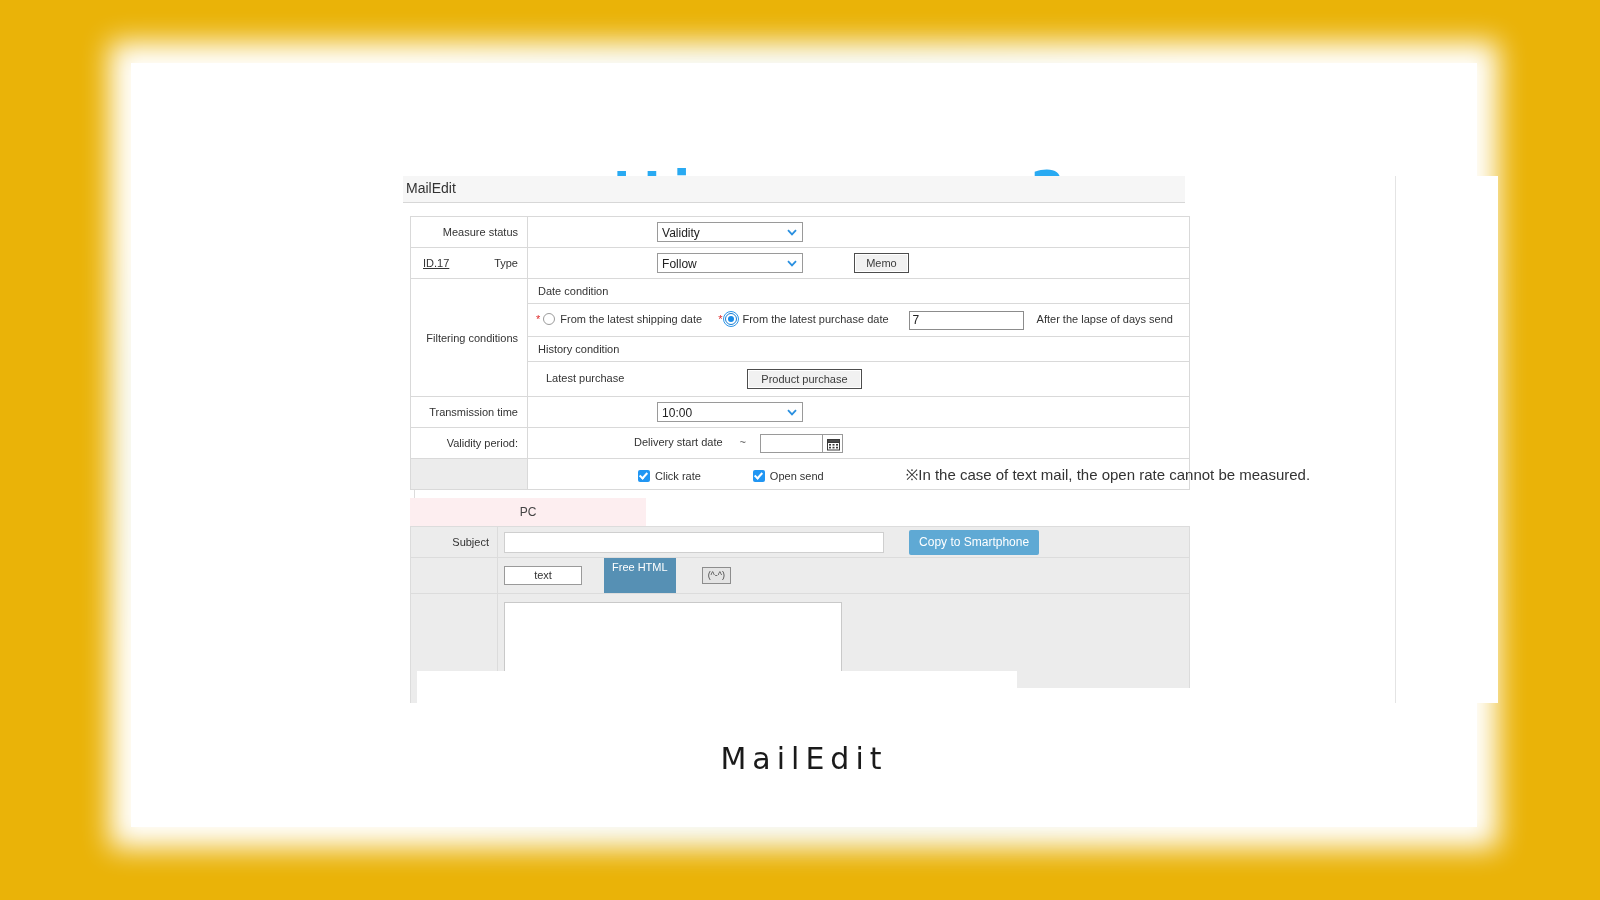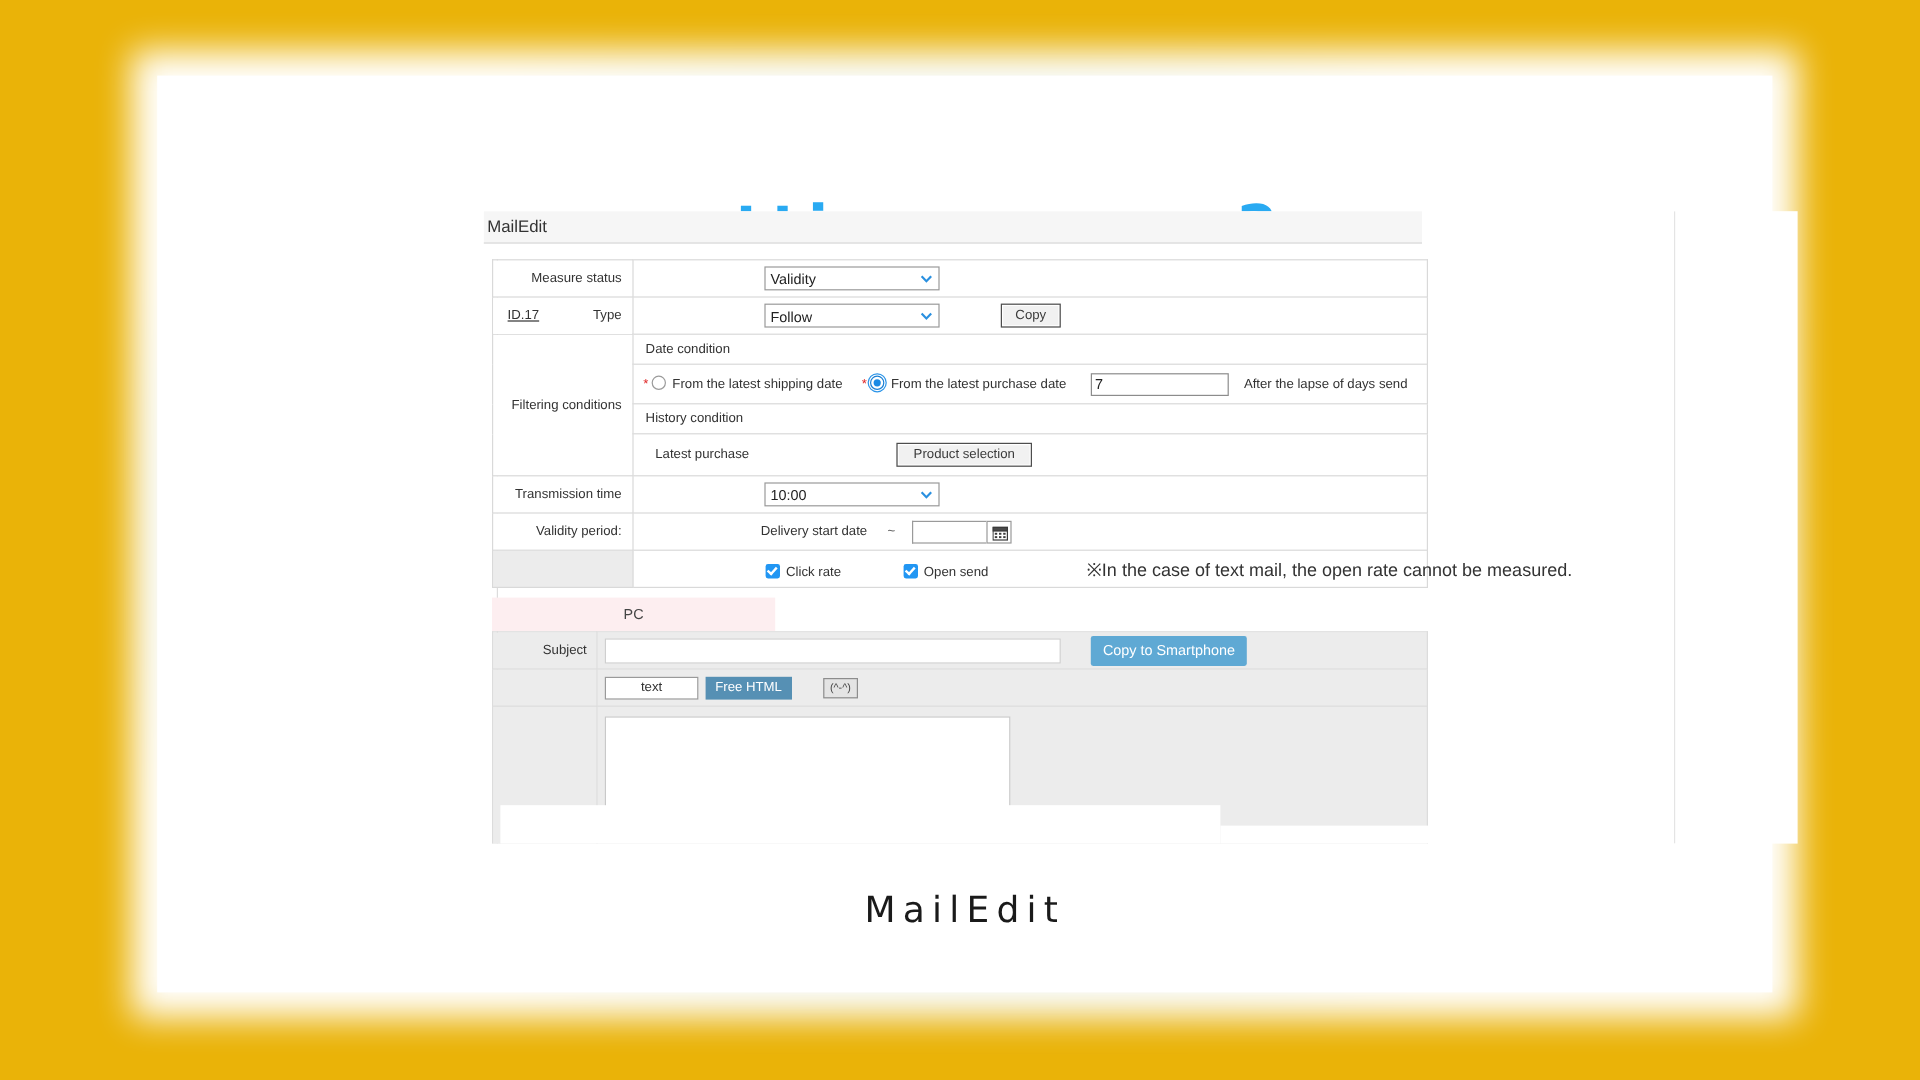--- a/index.html
+++ b/index.html
@@ -156,20 +156,21 @@
   
   .sel {
     display: inline-block;
     position: relative;
     width: 146px;
     height: 20px;
     border: 1px solid #9a9a9a;
     background: #ffffff;
     vertical-align: middle;
     box-sizing: border-box;
+    margin-left: 20px;
   }
   .sel .lbl {
     position: absolute;
     left: 4px;
     top: 3px;
     font-size: 12px;
     color: #222222;
     font-family: "Liberation Sans", sans-serif;
   }
   .sel .arrow {
@@ -414,22 +415,22 @@
     padding: 2px 0 3px;
     border: 1px solid #9a9a9a;
     background: #ffffff;
     color: #333333;
     font-size: 11px;
     text-align: center;
     vertical-align: middle;
   }
   .btn-freehtml {
     display: inline-block;
-    margin-left: 6px;
-    padding: 3px 8px 4px;
+    margin-left: 22px;
+    padding: 3px 8px 20px;
     background: #5690b4;
     color: #ffffff;
     font-size: 11px;
     vertical-align: middle;
   }
   .btn-emoji {
     display: inline-block;
     margin-left: 26px;
     padding: 2px 5px 3px;
     border: 1px solid #8d8d8d;
@@ -521,21 +522,21 @@
             <td class="cell">
               <span class="pad-left-96"></span>
               <span class="sel">
                 <span class="lbl">Follow</span>
                 <span class="arrow">
                   <svg width="10" height="7" viewBox="0 0 10 7">
                         <path d="M1 1.2 L5 5.4 L9 1.2" stroke="#2a90e0" stroke-width="1.8" fill="none"></path>
                       </svg>
                 </span>
               </span>
-              <span class="btn-memo">Copy</span>
+              <span class="btn-memo">Memo</span>
             </td>
           </tr>
 
           <tr>
             <td class="th" rowspan="4">Filtering conditions</td>
             <td class="fc-sub">Date condition</td>
           </tr>
 
           <tr>
             <td class="fc-row">
@@ -543,21 +544,21 @@
             </td>
           </tr>
 
           <tr>
             <td class="fc-sub">History condition</td>
           </tr>
 
           <tr>
             <td class="hist-row">
               <span>Latest purchase</span>
-              <span class="btn-product">Product selection</span>
+              <span class="btn-product">Product purchase</span>
             </td>
           </tr>
 
           <tr>
             <td class="th">Transmission time</td>
             <td class="cell">
               <span class="pad-left-96"></span>
               <span class="sel">
                 <span class="lbl">10:00</span>
                 <span class="arrow">

